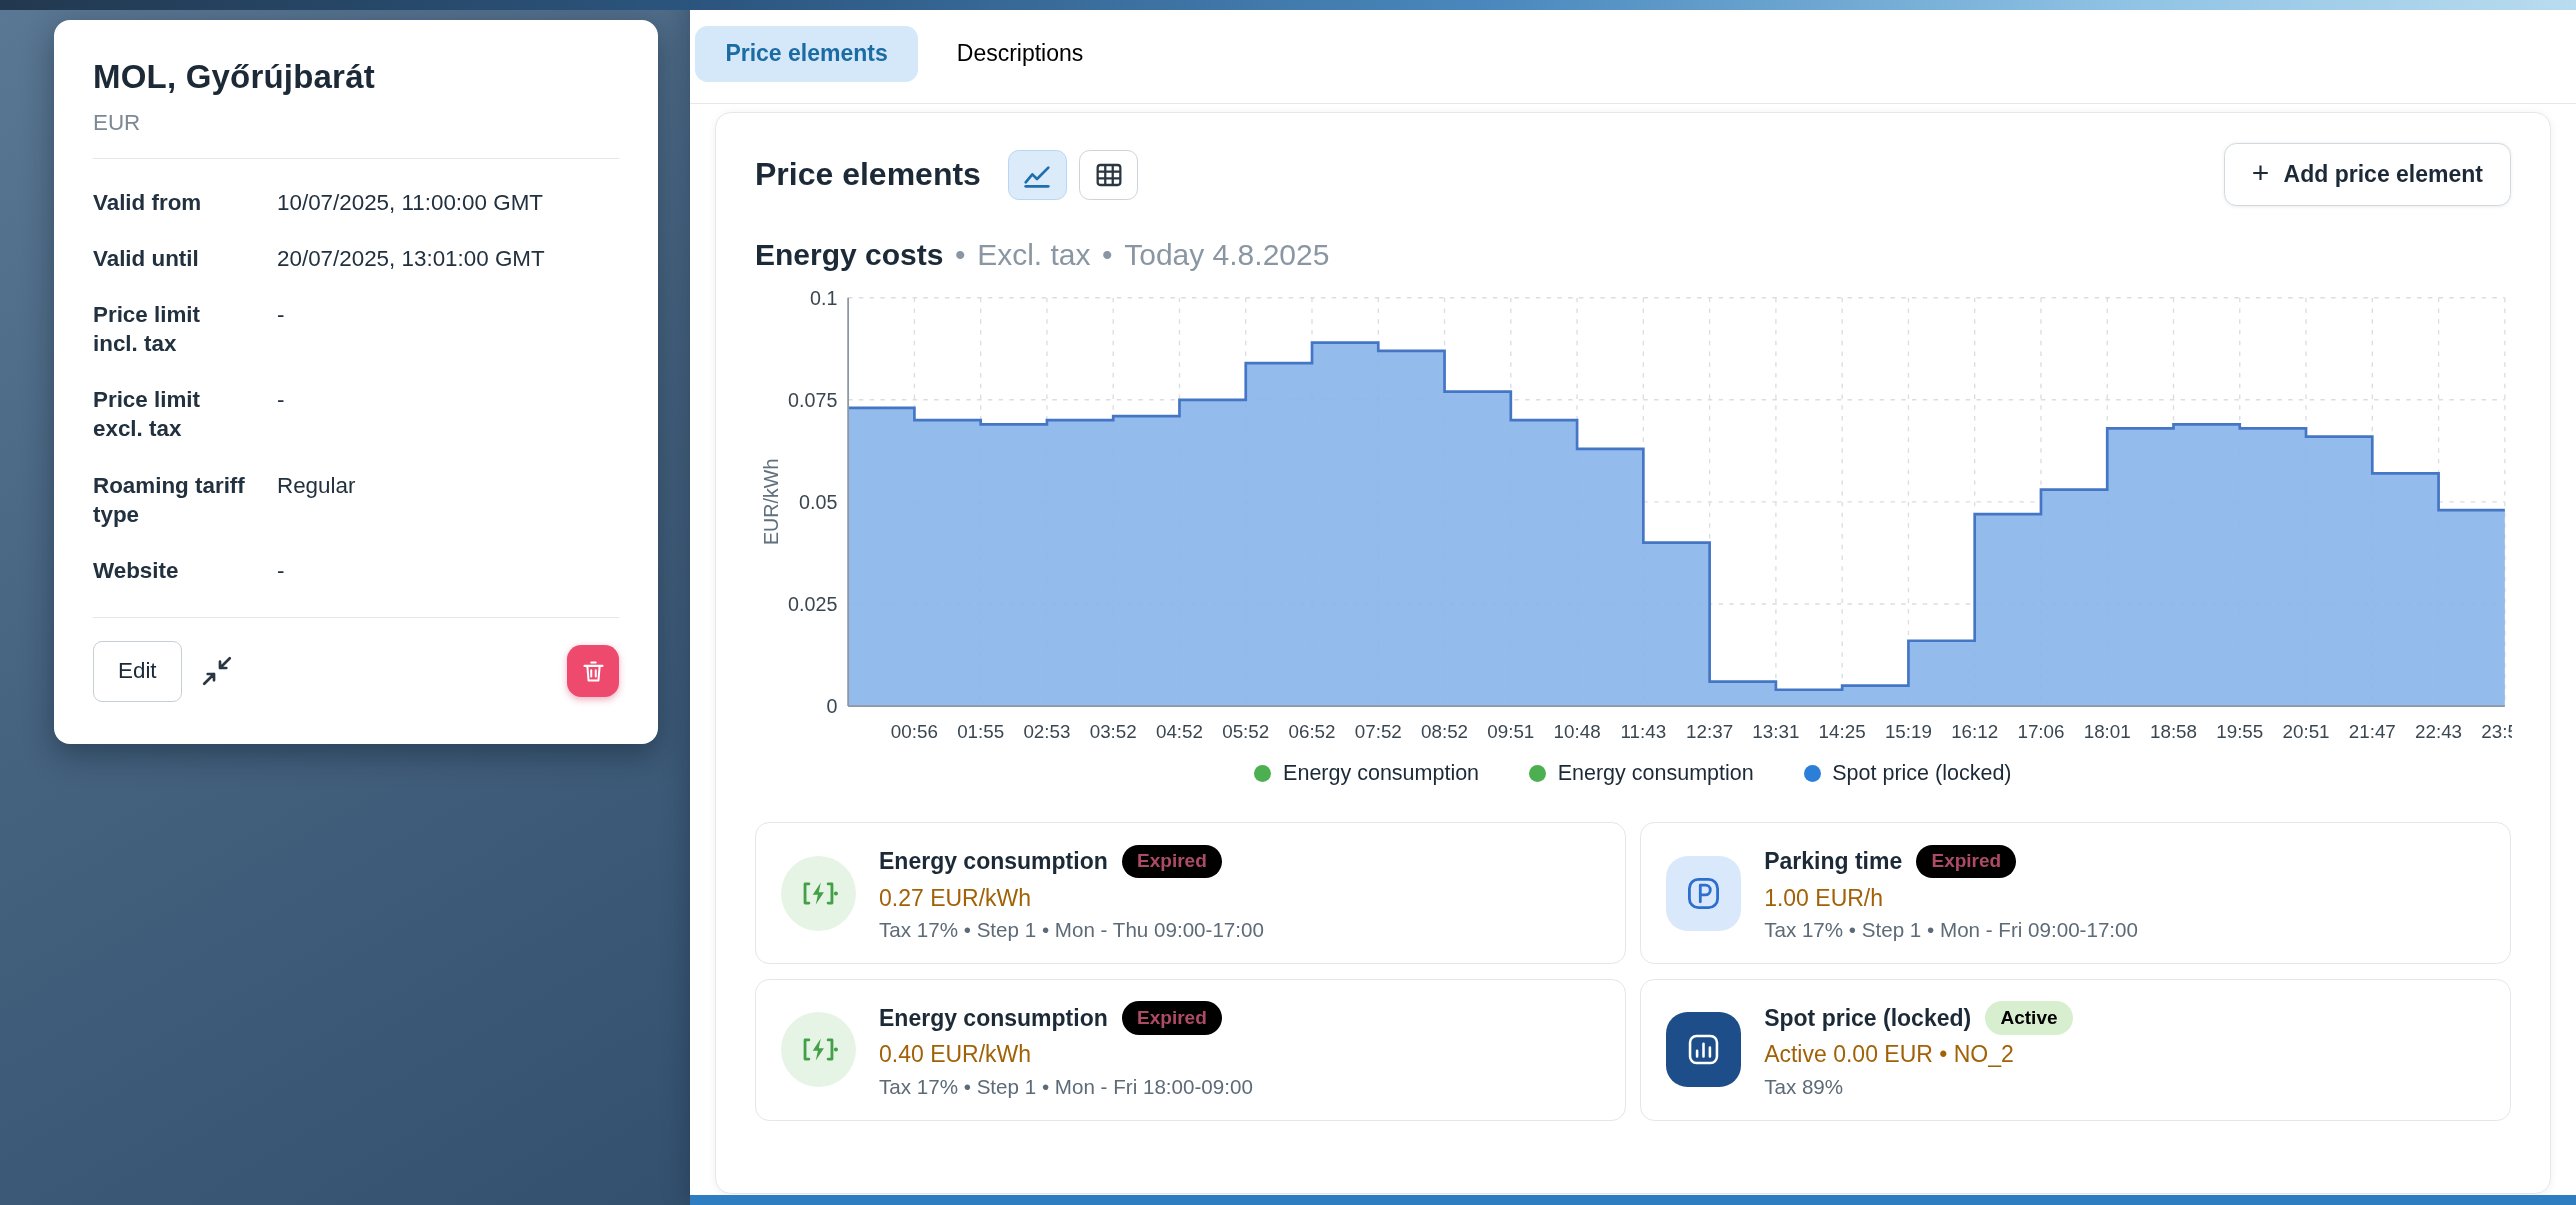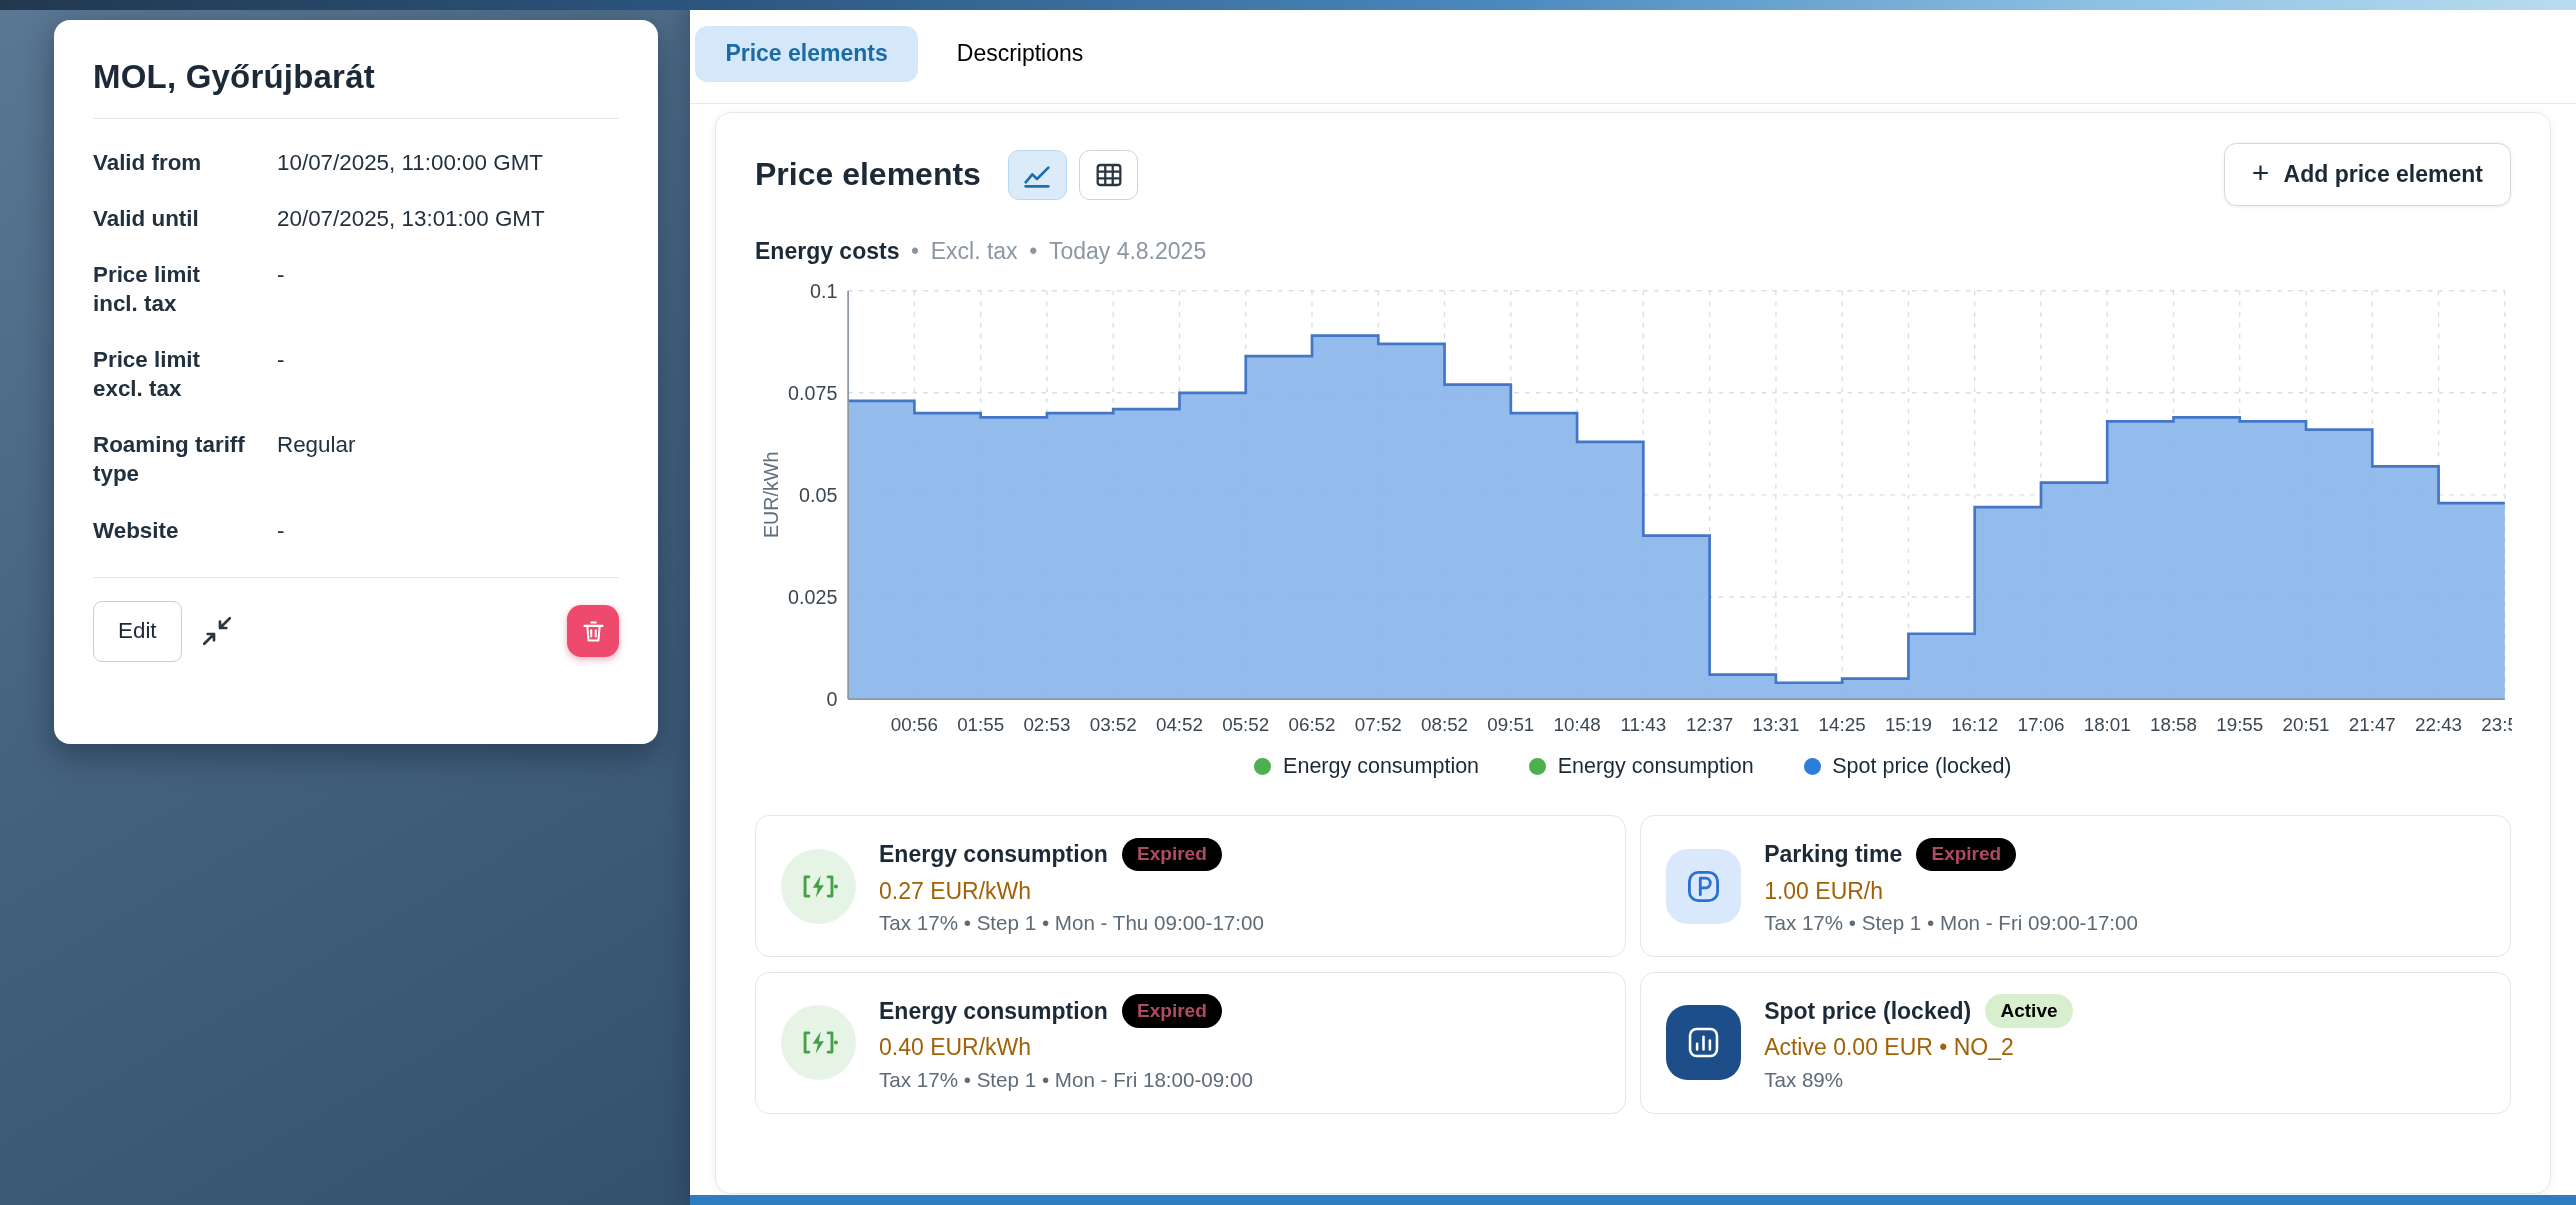--- a/index.html
+++ b/index.html
@@ -47,21 +47,21 @@
   .panel-title{margin:0 27px 0 0;font-size:32px;font-weight:600;color:#1c2a38}
   .icon-btn{width:59px;height:50px;border-radius:10.7px;display:flex;align-items:center;justify-content:center;padding:0}
   .icon-btn + .icon-btn{margin-left:12.5px}
   .icon-btn-active{background:#dcebfa;border:0.9px solid #b7d6f1}
   .icon-btn-plain{background:#fff;border:0.9px solid #ccd4da}
   .add-btn{margin-left:auto;height:63px;padding:0 27px;border-radius:12.5px;border:0.9px solid #d2d9de;background:#fff;
     display:flex;align-items:center;gap:14.3px;font-size:23px;font-weight:600;color:#1c2a38;
     box-shadow:0 0.9px 3.6px rgba(0,0,0,.08)}
   .add-btn .plus{font-size:30px;font-weight:400;line-height:1;margin-top:-2.7px}
   
-  .chart-header{margin-top:32px;display:flex;align-items:center;gap:11.6px;font-size:23px}
+  .chart-header{margin-top:32px;display:flex;align-items:center;gap:11.6px;font-size:30px}
   .ch-title{font-weight:700;color:#1c2a38}
   .ch-sep,.ch-note{color:#8a97a3}
   
   #chart-svg{display:block;margin-top:12.5px}
   #chart-svg text{font-family:"Liberation Sans",sans-serif}
   .ytick{font-size:22px;fill:#3a4650;text-anchor:end}
   .xtick{font-size:21px;fill:#3a4650;text-anchor:middle}
   .ylab{font-size:22px;fill:#60707e;text-anchor:middle}
   .grid{stroke:#d9dee3;stroke-width:1.5;stroke-dasharray:5 7}
   .axis{stroke:#8d98a2;stroke-width:2}
@@ -86,20 +86,21 @@
   .pe-details{margin-top:6.3px;font-size:20.6px;font-weight:500;color:#5d6b78}
 </style>
 </head>
 <body>
 
 <div id="app">
   <div class="top-strip"></div>
 
   <aside class="site-card">
     <h1 class="site-title">MOL, Győrújbarát</h1>
+    <div class="site-currency">EUR</div>
     <div class="divider"></div>
 
     <div class="fields">
       <div class="f-label">Valid from</div>
       <div class="f-value">10/07/2025, 11:00:00 GMT</div>
       <div class="f-label">Valid until</div>
       <div class="f-value">20/07/2025, 13:01:00 GMT</div>
       <div class="f-label">Price limit incl. tax</div>
       <div class="f-value">-</div>
       <div class="f-label">Price limit excl. tax</div>

